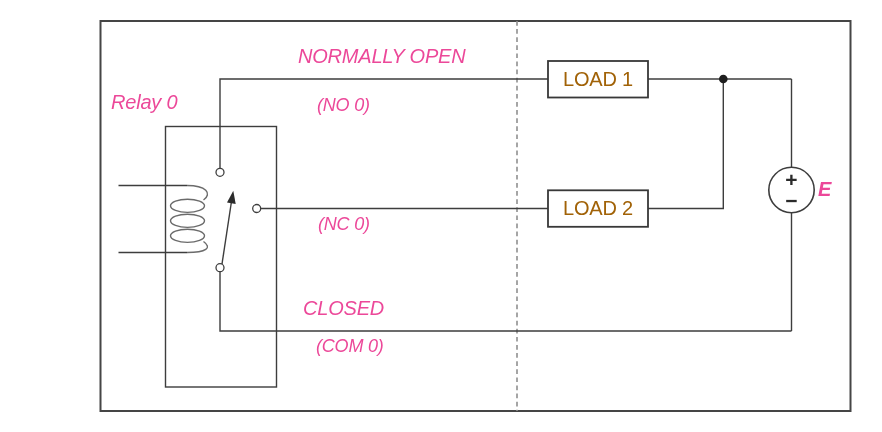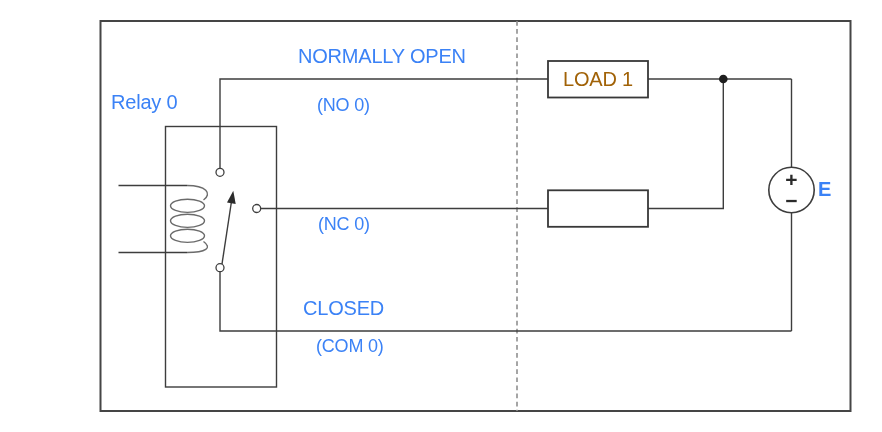--- a/index.html
+++ b/index.html
@@ -6,24 +6,25 @@
   .canvas{
     position:relative;
     width:882px;height:432px;
     background:#ffffff;
     font-family:"Liberation Sans", sans-serif;
     overflow:hidden;
   }
   .canvas svg{position:absolute;left:0;top:0;}
   .lbl{
     position:absolute;
-    color:#3b82f6;
+    color:#ec4899;
     white-space:nowrap;
     letter-spacing:-0.2px;
     line-height:1;
+    font-style:italic;
   }
   .lbl-main{font-size:20px;}
   .lbl-sub{font-size:18px;}
   .lbl-relay{left:111px;top:92px;font-size:20px;}
   .lbl-no{left:298px;top:46px;}
   .lbl-no-sub{left:317px;top:84px;margin-top:12px;}
   .lbl-nc{left:298px;top:175px;}
   .lbl-nc-sub{left:318px;top:215px;text-align:right;}
   .lbl-com{left:303px;top:298px;}
   .lbl-com-sub{left:316px;top:337px;text-align:center;}
@@ -101,15 +102,16 @@
 
   <div class="lbl lbl-main lbl-no">NORMALLY OPEN</div>
   <div class="lbl lbl-sub lbl-no-sub">(NO 0)</div>
 
   <div class="lbl lbl-sub lbl-nc-sub">(NC 0)</div>
 
   <div class="lbl lbl-main lbl-com">CLOSED</div>
   <div class="lbl lbl-sub lbl-com-sub">(COM 0)</div>
 
   <div class="load-lbl load1-lbl">LOAD 1</div>
+  <div class="load-lbl load2-lbl">LOAD 2</div>
 
   <div class="lbl lbl-e">E</div>
 </div>
 
 </body></html>

